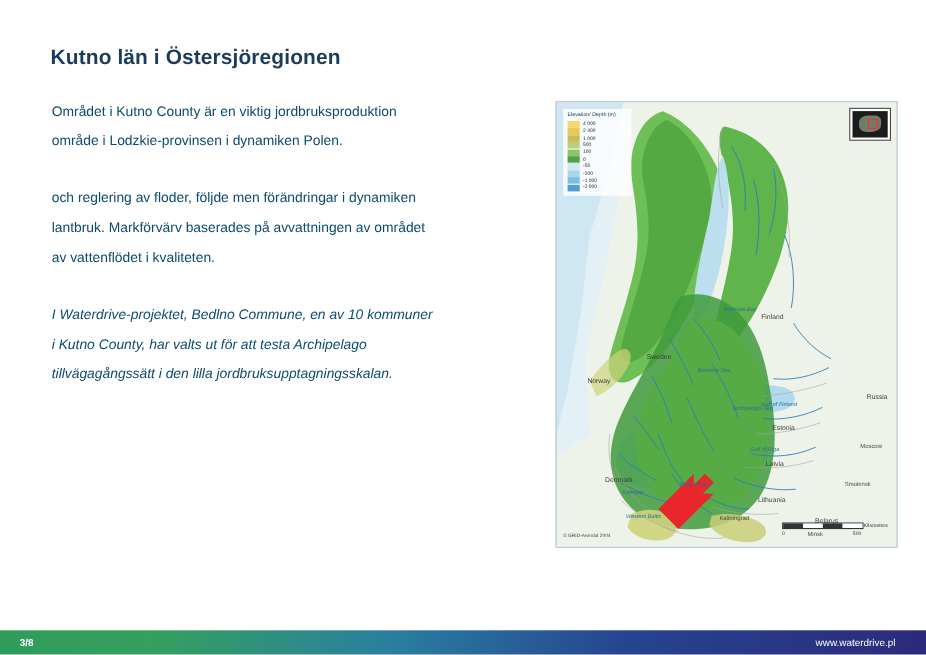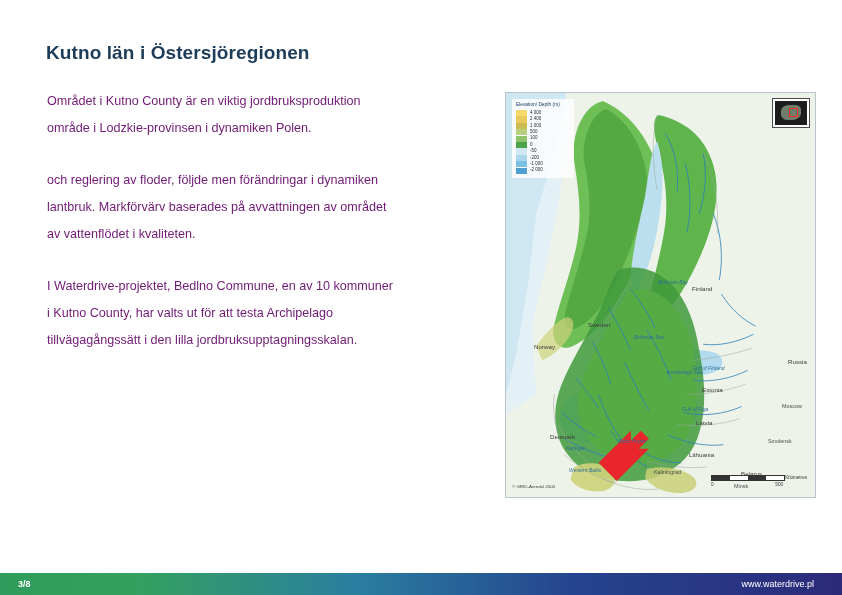--- a/index.html
+++ b/index.html
@@ -29,27 +29,27 @@
     font-weight: bold;
     color: #1d3c5a;
     letter-spacing: 0.1px;
   }
   .body-text {
     position: absolute;
     left: 47px;
     top: 88px;
     width: 455px;
     font-size: 12.6px;
-    color: #701a75;
+    color: #0c4a6e;
     line-height: 27px;
   }
   .para {
     margin: 0 0 25px 0;
   }
-  .para:last-child { margin-bottom: 0; }
+  .para:last-child { margin-bottom: 0; font-style: italic; }
   .para .line { display: block; white-space: nowrap; }
 
   
   .map-figure {
     position: absolute;
     left: 505px;
     top: 92px;
     width: 309px;
     height: 404px;
     border: 1px solid #b9c5cc;

